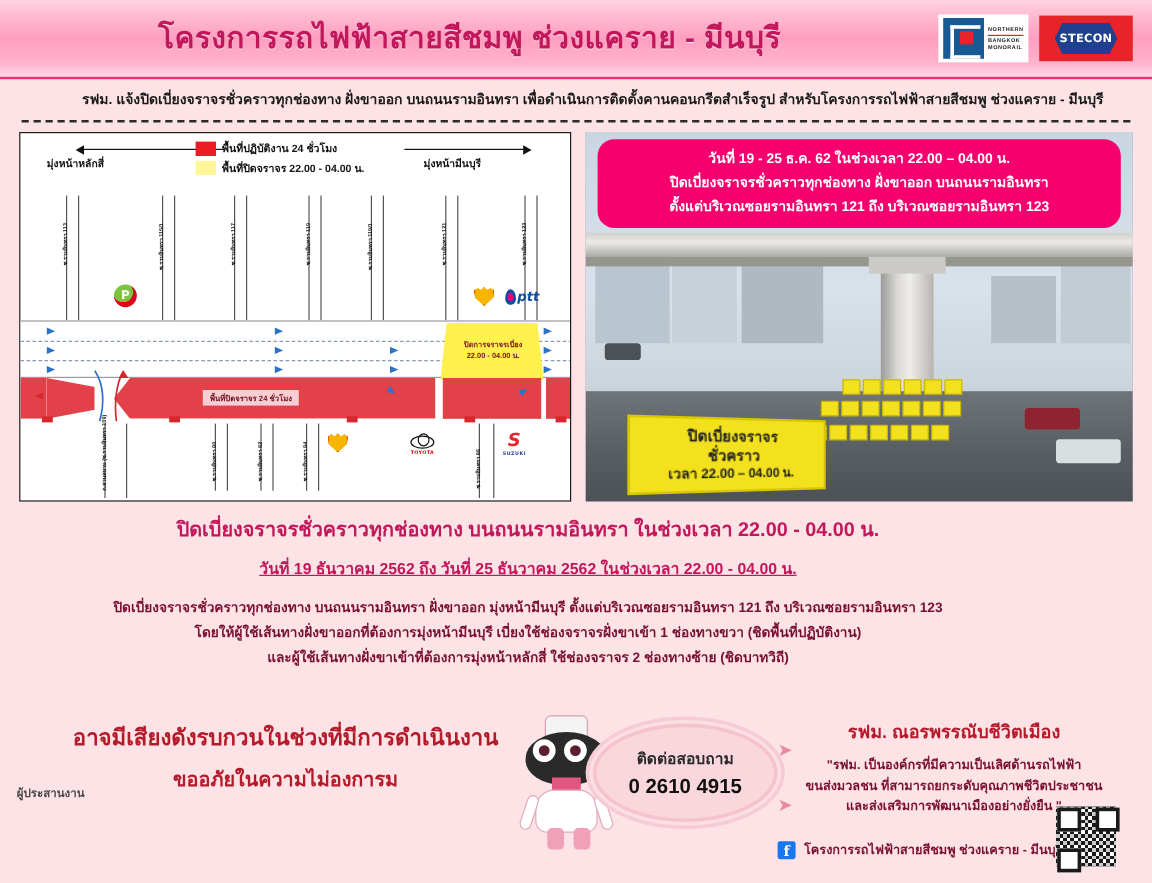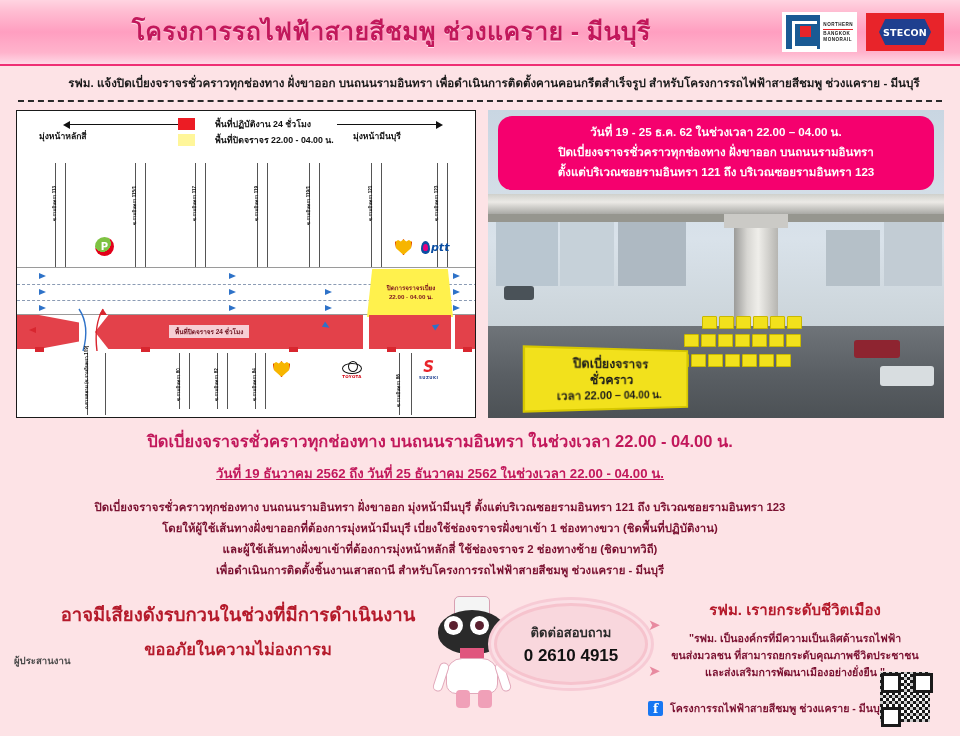--- a/index.html
+++ b/index.html
@@ -106,21 +106,21 @@
   .dir-label { position: absolute; font-size: 8.6px; font-weight: 700; color: #111; white-space: nowrap; }
   .dir-arrow { position: absolute; height: 0; border-top: 1.4px solid #111; }
   .dir-arrow::after {
     content: ""; position: absolute; top: -3.6px; width: 0; height: 0;
     border-top: 4px solid transparent; border-bottom: 4px solid transparent;
   }
   .dir-arrow.left::after { left: -6px; border-right: 7px solid #111; }
   .dir-arrow.right::after { right: -6px; border-left: 7px solid #111; }
 
   .legend { position: absolute; left: 146px; top: 6px; }
-  .legend-row { display: flex; align-items: center; gap: 20px; margin-bottom: 2px; margin-left: 15px; }
+  .legend-row { display: flex; align-items: center; gap: 5px; margin-bottom: 2px; }
   .legend-sw { width: 17px; height: 12px; flex: 0 0 auto; }
   .legend-sw.red { background: #ec1c24; }
   .legend-sw.yellow { background: #fff69a; }
   .legend-tx { font-size: 8.8px; font-weight: 700; color: #111; white-space: nowrap; }
 
   
   .road-band {
     position: absolute; left: 0; top: 156px; width: 460px; height: 48px;
     background: #ffffff; border-top: 1px solid #9a9a9a; border-bottom: 1px solid #9a9a9a;
   }
@@ -541,21 +541,20 @@
       <div class="time">เวลา 22.00 – 04.00 น.</div>
     </div>
   </div>
 
   <div class="main-text">
     <div class="mt-head">ปิดเบี่ยงจราจรชั่วคราวทุกช่องทาง บนถนนรามอินทรา ในช่วงเวลา 22.00 - 04.00 น.</div>
     <div class="mt-sub">วันที่ 19 ธันวาคม 2562 ถึง วันที่ 25 ธันวาคม 2562 ในช่วงเวลา 22.00 - 04.00 น.</div>
     <div class="mt-line">ปิดเบี่ยงจราจรชั่วคราวทุกช่องทาง บนถนนรามอินทรา ฝั่งขาออก มุ่งหน้ามีนบุรี  ตั้งแต่บริเวณซอยรามอินทรา 121 ถึง บริเวณซอยรามอินทรา 123</div>
     <div class="mt-line">โดยให้ผู้ใช้เส้นทางฝั่งขาออกที่ต้องการมุ่งหน้ามีนบุรี เบี่ยงใช้ช่องจราจรฝั่งขาเข้า 1 ช่องทางขวา (ชิดพื้นที่ปฏิบัติงาน)</div>
     <div class="mt-line">และผู้ใช้เส้นทางฝั่งขาเข้าที่ต้องการมุ่งหน้าหลักสี่ ใช้ช่องจราจร 2 ช่องทางซ้าย (ชิดบาทวิถี)</div>
-    <div class="mt-line">เพื่อดำเนินการติดตั้งชิ้นงานเสาสถานี สำหรับโครงการรถไฟฟ้าสายสีชมพู ช่วงแคราย - มีนบุรี</div>
   </div>
 
   <div class="apology">
     <div class="l1">อาจมีเสียงดังรบกวนในช่วงที่มีการดำเนินงาน</div>
     <div class="l2">ขออภัยในความไม่องการม</div>
   </div>
 
   <div class="mascot">
     <div class="m-hat"></div>
     <div class="m-head"></div>
@@ -570,21 +569,21 @@
   </div>
 
   <div class="contact-oval">
     <div class="t">ติดต่อสอบถาม</div>
     <div class="n">0 2610 4915</div>
   </div>
   <div class="swoosh" style="left:648px; top:616px;">➤</div>
   <div class="swoosh" style="left:648px; top:662px;">➤</div>
 
   <div class="slogan">
-    <div class="big">รฟม. เรายกระดับชีวิตเมือง</div>
+    <div class="big">รฟม. ณอรพรรณับชีวิตเมือง</div>
     <div class="q">"รฟม. เป็นองค์กรที่มีความเป็นเลิศด้านรถไฟฟ้า</div>
     <div class="q">ขนส่งมวลชน ที่สามารถยกระดับคุณภาพชีวิตประชาชน</div>
     <div class="q">และส่งเสริมการพัฒนาเมืองอย่างยั่งยืน "</div>
   </div>
 
   <div class="fb-row">
     <span class="fb-icon">f</span>
     <span class="fb-text">โครงการรถไฟฟ้าสายสีชมพู ช่วงแคราย - มีนบุรี</span>
   </div>
   <div class="qr"></div>

